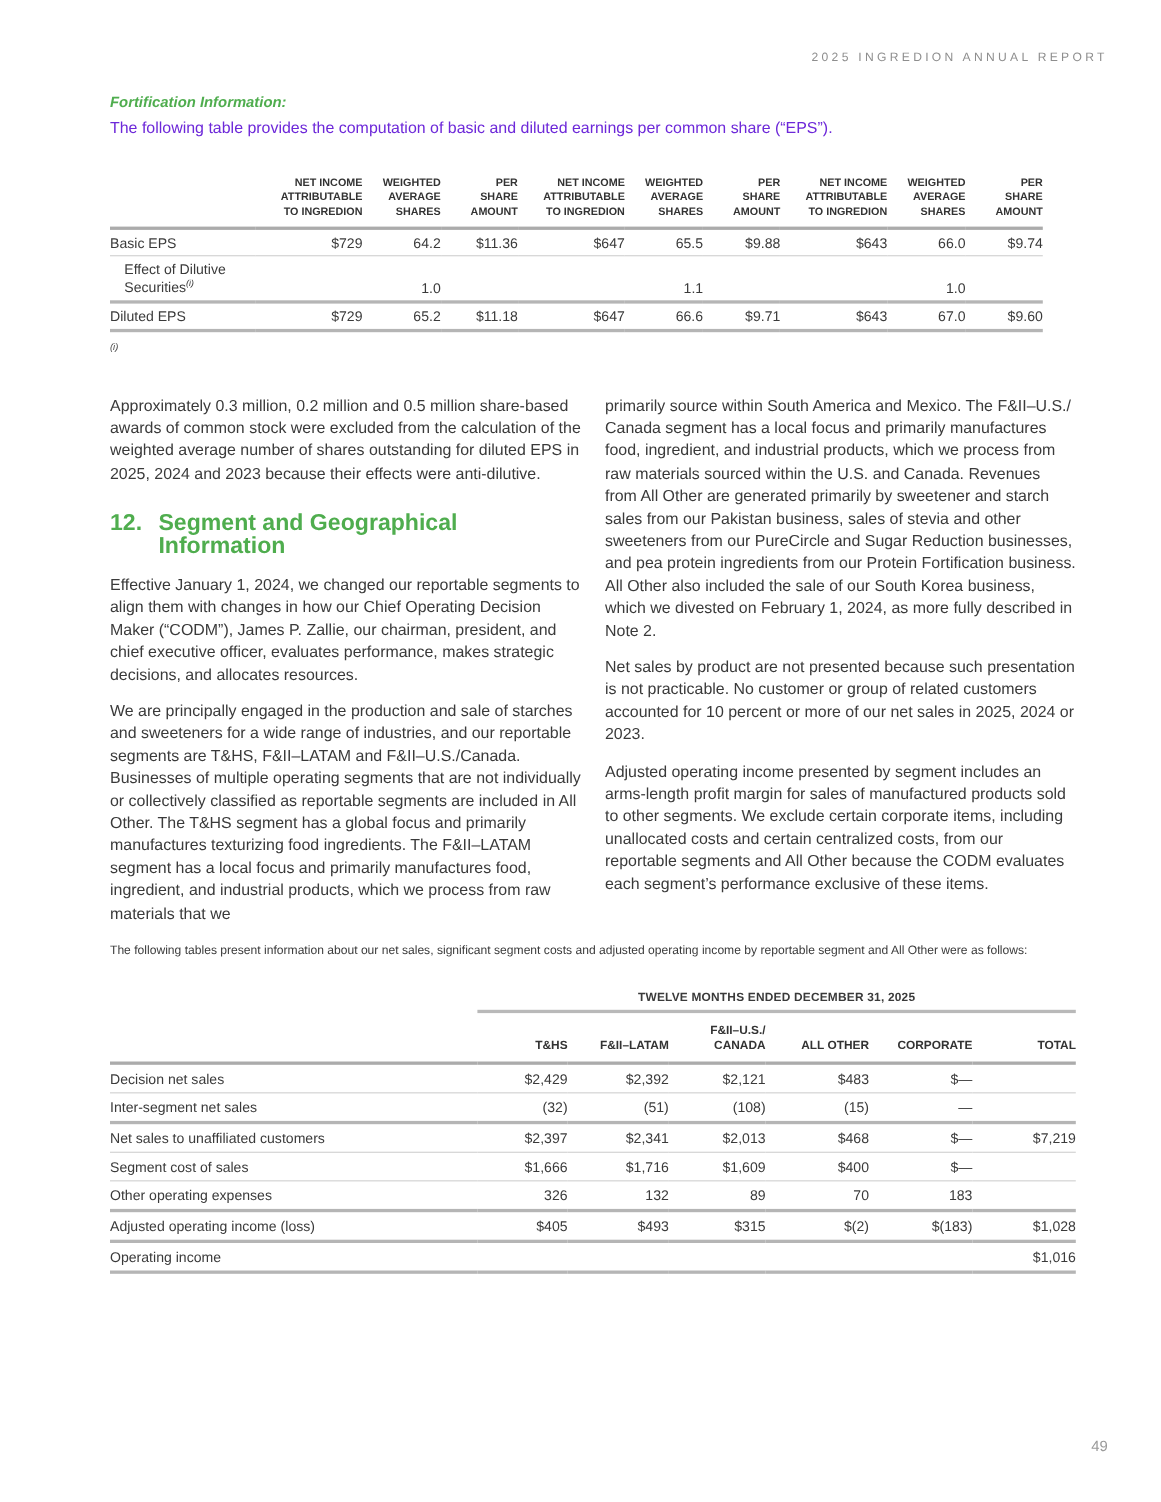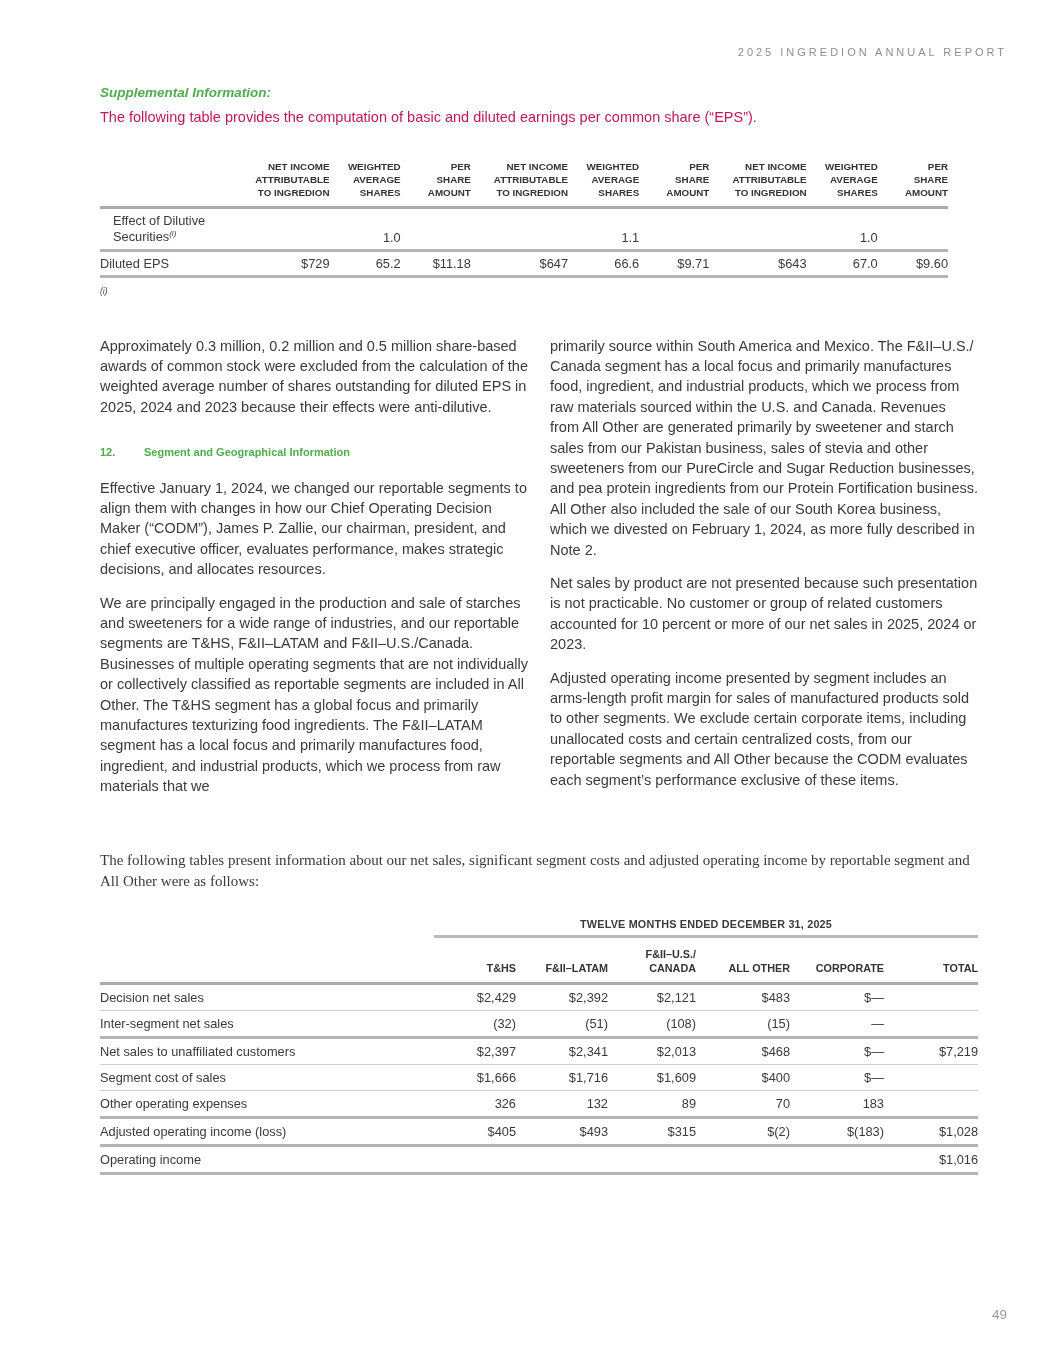--- a/index.html
+++ b/index.html
@@ -30,21 +30,21 @@
     margin-top: 27px;
     font-size: 13.5px;
     font-weight: bold;
     font-style: italic;
     color: #4FAD4E;
   }
   .supp-intro {
     margin-top: 7px;
     font-size: 14.5px;
     line-height: 20.5px;
-    color: #be185d;
+    color: #6d28d9;
   }
 
   
   table { border-collapse: collapse; }
   .eps-table {
     margin-top: 24px;
     width: 848px;
     table-layout: fixed;
     font-size: 12.8px;
   }
@@ -105,30 +105,28 @@
     display: flex;
     gap: 22px;
   }
   .col { width: 428px; font-size: 14.5px; line-height: 20.4px; }
   .col p { margin-bottom: 13px; }
   .section-heading {
     display: flex;
     margin: 25px 0 15px 0;
     color: #4FAD4E;
     font-weight: bold;
+    font-size: 21px;
+  }
+  .section-heading .num { width: 44px; flex: none; }
+
+  .tables-intro {
+    width: 878px;
     font-size: 11px;
-  }
-  .section-heading .num { width: 44px; flex: none; }
-
-  .tables-intro {
-    margin-top: 40px;
-    width: 878px;
-    font-size: 15px;
     line-height: 21px;
-    font-family: Liberation Serif, serif;
   }
 
   
   .seg-table {
     margin-top: 26px;
     width: 878px;
     table-layout: fixed;
     font-size: 12.8px;
   }
   .seg-table col.c-label { width: 334px; }
@@ -180,21 +178,21 @@
 <body>
 
 <div class="page">
 
   <div class="top-header">
     <span>2025 INGREDION ANNUAL REPORT</span>
   </div>
 
   <div class="content">
 
-    <div class="supp-heading">Supplemental Information:</div>
+    <div class="supp-heading">Fortification Information:</div>
     <div class="supp-intro">The following table provides the computation of basic and diluted earnings per common share (“EPS”).</div>
 
     <table class="eps-table">
       <colgroup>
         <col class="c-label">
         <col class="c-a">
           <col class="c-b">
           <col class="c-c">
         <col class="c-a">
           <col class="c-b">
@@ -227,20 +225,32 @@
         <th>NET INCOME
 ATTRIBUTABLE
 TO INGREDION</th>
         <th>WEIGHTED
 AVERAGE
 SHARES</th>
         <th>PER
 SHARE
 AMOUNT</th>
       </tr>
+      <tr class="thin">
+        <td class="lbl">Basic EPS</td>
+        <td>$729</td>
+        <td>64.2</td>
+        <td>$11.36</td>
+        <td>$647</td>
+        <td>65.5</td>
+        <td>$9.88</td>
+        <td>$643</td>
+        <td>66.0</td>
+        <td>$9.74</td>
+      </tr>
       <tr class="thick">
         <td class="lbl indent"><span>Effect of Dilutive
 Securities</span><sup class="fn">(i)</sup></td>
         <td></td>
         <td>1.0</td>
         <td></td>
         <td></td>
         <td>1.1</td>
         <td></td>
         <td></td>

